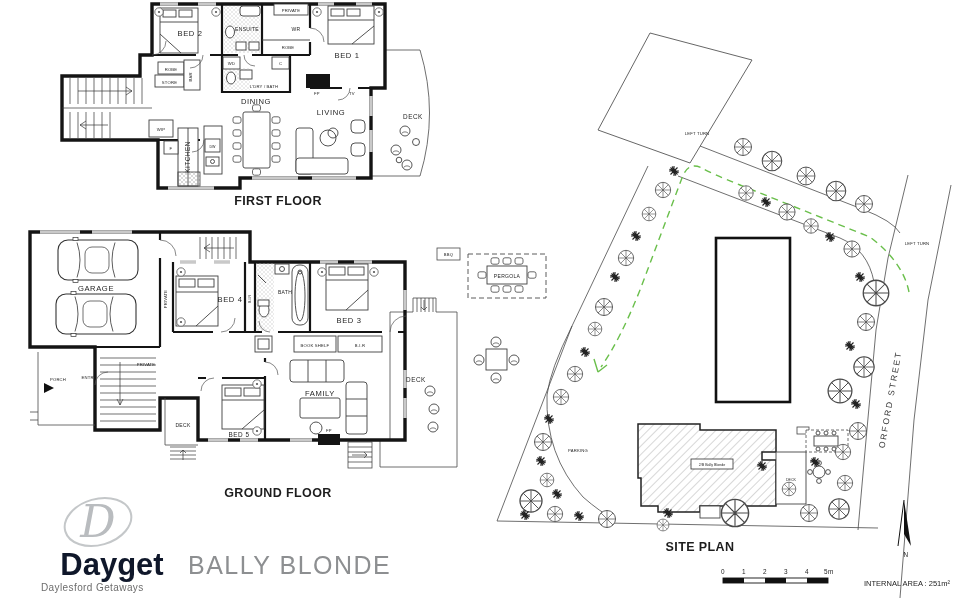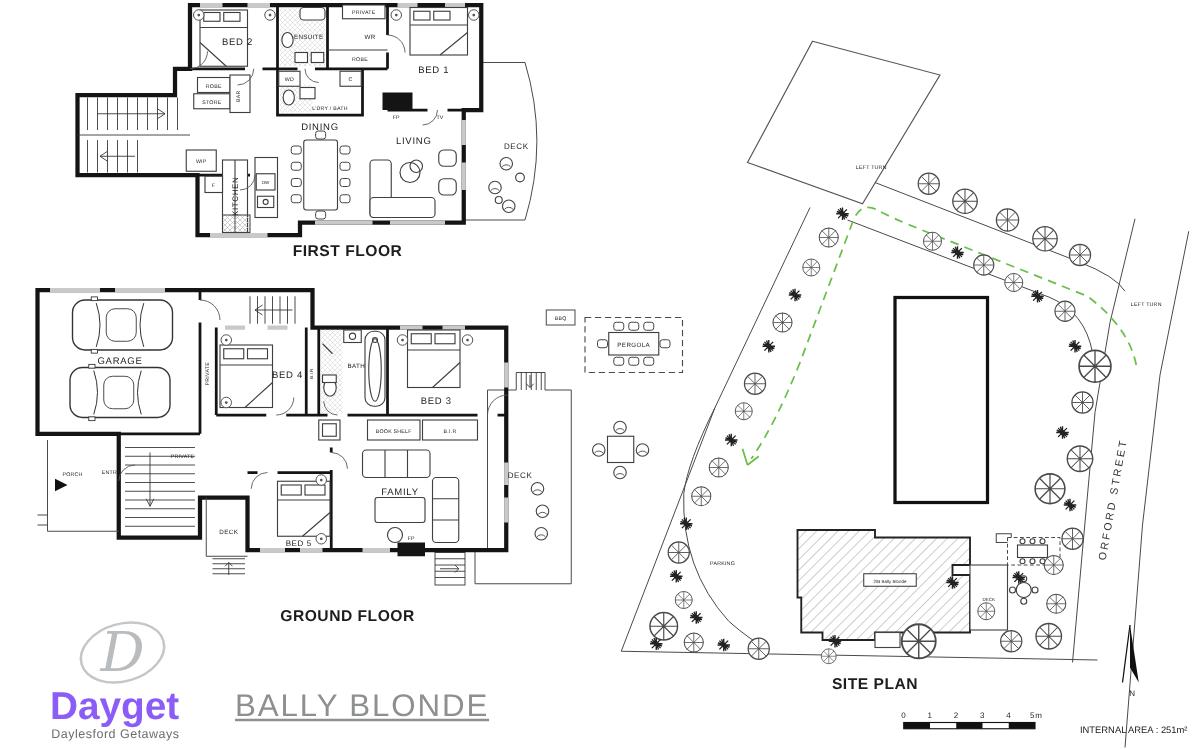--- a/index.html
+++ b/index.html
@@ -20,23 +20,23 @@
   .wb{fill:#141414;stroke:none;}
   .f{stroke:#3f3f3f;stroke-width:.9;fill:#fff;}
   .fn{stroke:#3f3f3f;stroke-width:.9;fill:none;}
   .tl{stroke:#4a4a4a;stroke-width:.8;fill:none;}
   .tlw{stroke:#4a4a4a;stroke-width:.8;fill:#fff;}
   .dr{stroke:#555;stroke-width:.7;fill:none;}
   .win{stroke:#c9c9c9;stroke-width:3.4;fill:none;}
   .st{stroke:#333;stroke-width:.7;fill:none;}
   
   .logo{position:absolute;left:34px;top:494px;width:150px;text-align:left;}
-  .logo .name{color:#8b5cf6;font-weight:bold;font-size:31px;line-height:30px;letter-spacing:0px;margin-left:6px;}
+  .logo .name{color:#0f172a;font-weight:bold;font-size:31px;line-height:30px;letter-spacing:0px;margin-left:6px;text-align:center;}
   .logo .tag{color:#6d6d6d;font-size:10px;letter-spacing:.4px;margin-left:7px;margin-top:2px;}
-  .prop-title{position:absolute;left:188px;top:551px;font-size:25px;color:#8d8f91;letter-spacing:1.5px;font-weight:400;text-decoration:underline;}
+  .prop-title{position:absolute;left:188px;top:551px;font-size:25px;color:#8d8f91;letter-spacing:1.5px;font-weight:400;}
 </style>
 </head>
 <body>
 
 <div class="sheet">
 <svg width="960" height="600" viewBox="0 0 960 600">
   <defs>
     <pattern id="hatch45" width="6" height="6" patternUnits="userSpaceOnUse" patternTransform="rotate(45)">
       <line x1="0" y1="0" x2="0" y2="6" stroke="#9a9a9a" stroke-width="0.8"></line>
     </pattern>

